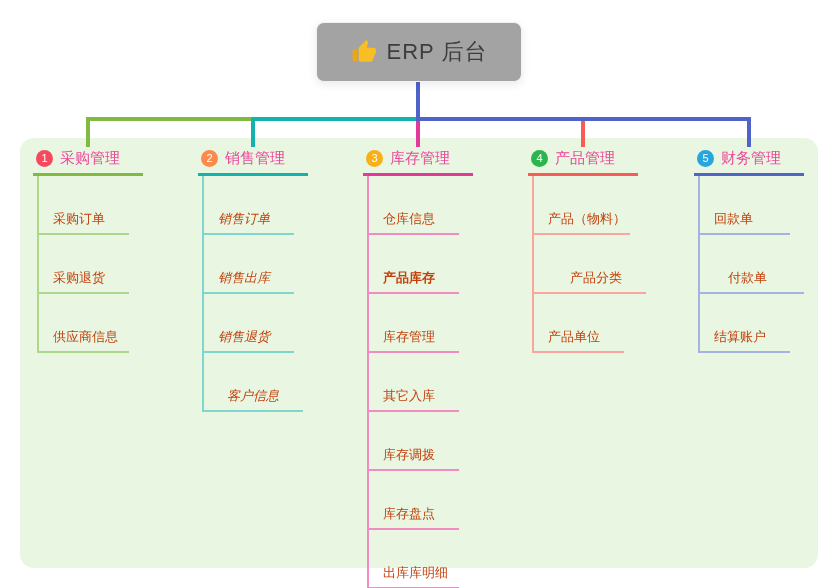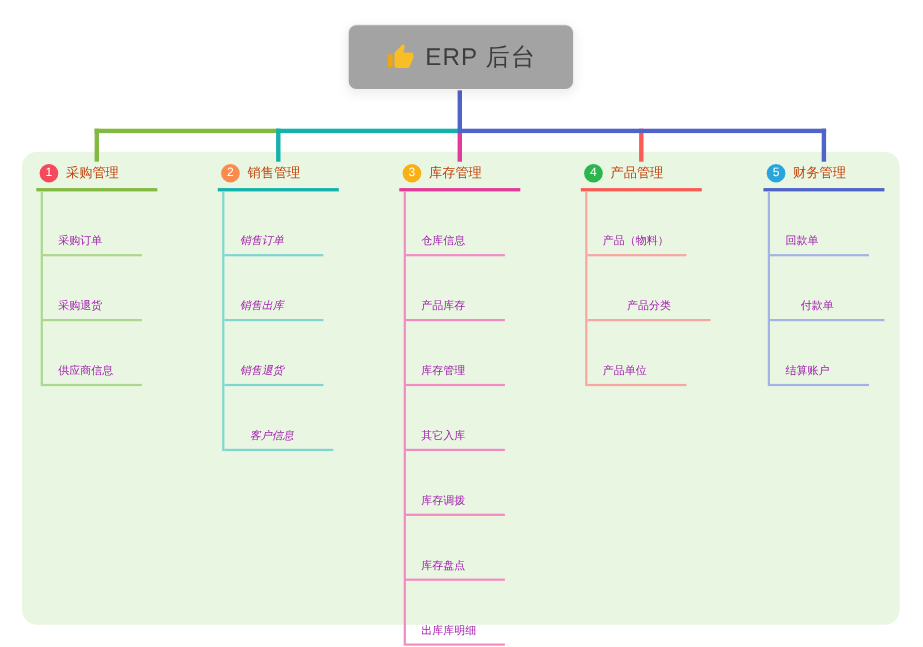--- a/index.html
+++ b/index.html
@@ -34,33 +34,33 @@
   .branch-label{
     display:flex;align-items:center;gap:7px;
     width:110px;box-sizing:border-box;
     padding:3px 0 5px 3px;
     border-bottom:3px solid #ccc;
   }
   .branch-badge{
     width:17px;height:17px;border-radius:50%;flex:0 0 17px;
     color:#fff;font-size:11px;line-height:17px;text-align:center;
   }
-  .branch-title{font-size:12px;color:#c2410c;white-space:nowrap;}
+  .branch-title{font-size:15px;color:#ec4899;white-space:nowrap;}
   .children{
     margin-left:4px;
     border-left:2px solid #ccc;
     width:max-content;
   }
   .child{
     display:flex;align-items:flex-end;
     height:52px;box-sizing:content-box;
     min-width:72px;width:max-content;
     padding:0 4px 5px 14px;
     border-bottom:2px solid #404040;
-    font-size:10px;color:#a21caf;white-space:nowrap;
+    font-size:13px;color:#c2410c;white-space:nowrap;
   }
 </style>
 </head>
 <body>
 
 <div class="panel"></div>
 
 <div id="connector">
     <div class="vseg" style="left: 86px; top: 117px; height: 30px; background: rgb(130, 186, 65);"></div>
     <div class="vseg" style="left: 251px; top: 117px; height: 30px; background: rgb(20, 178, 172);"></div>
@@ -107,21 +107,21 @@
         <div class="child" style="border-bottom-color: rgb(127, 214, 209); padding-left: 23px;">客户信息</div>
       </div>
     </div>
     <div class="branch" style="left: 363px;">
       <div class="branch-label" style="border-bottom-color: rgb(226, 58, 153);">
         <span class="branch-badge" style="background: rgb(248, 176, 21);">3</span>
         <span class="branch-title">库存管理</span>
       </div>
       <div class="children" style="border-left-color: rgb(242, 138, 196);">
         <div class="child" style="border-bottom-color: rgb(242, 138, 196);">仓库信息</div>
-        <div class="child" style="border-bottom-color: rgb(242, 138, 196);">产品库存</div>
+        <div class="child" style="border-bottom-color: rgb(242, 138, 196); font-weight: bold;">产品库存</div>
         <div class="child" style="border-bottom-color: rgb(242, 138, 196);">库存管理</div>
         <div class="child" style="border-bottom-color: rgb(242, 138, 196);">其它入库</div>
         <div class="child" style="border-bottom-color: rgb(242, 138, 196);">库存调拨</div>
         <div class="child" style="border-bottom-color: rgb(242, 138, 196);">库存盘点</div>
         <div class="child" style="border-bottom-color: rgb(242, 138, 196);">出库库明细</div>
       </div>
     </div>
     <div class="branch" style="left: 528px;">
       <div class="branch-label" style="border-bottom-color: rgb(248, 92, 85);">
         <span class="branch-badge" style="background: rgb(45, 181, 77);">4</span>

